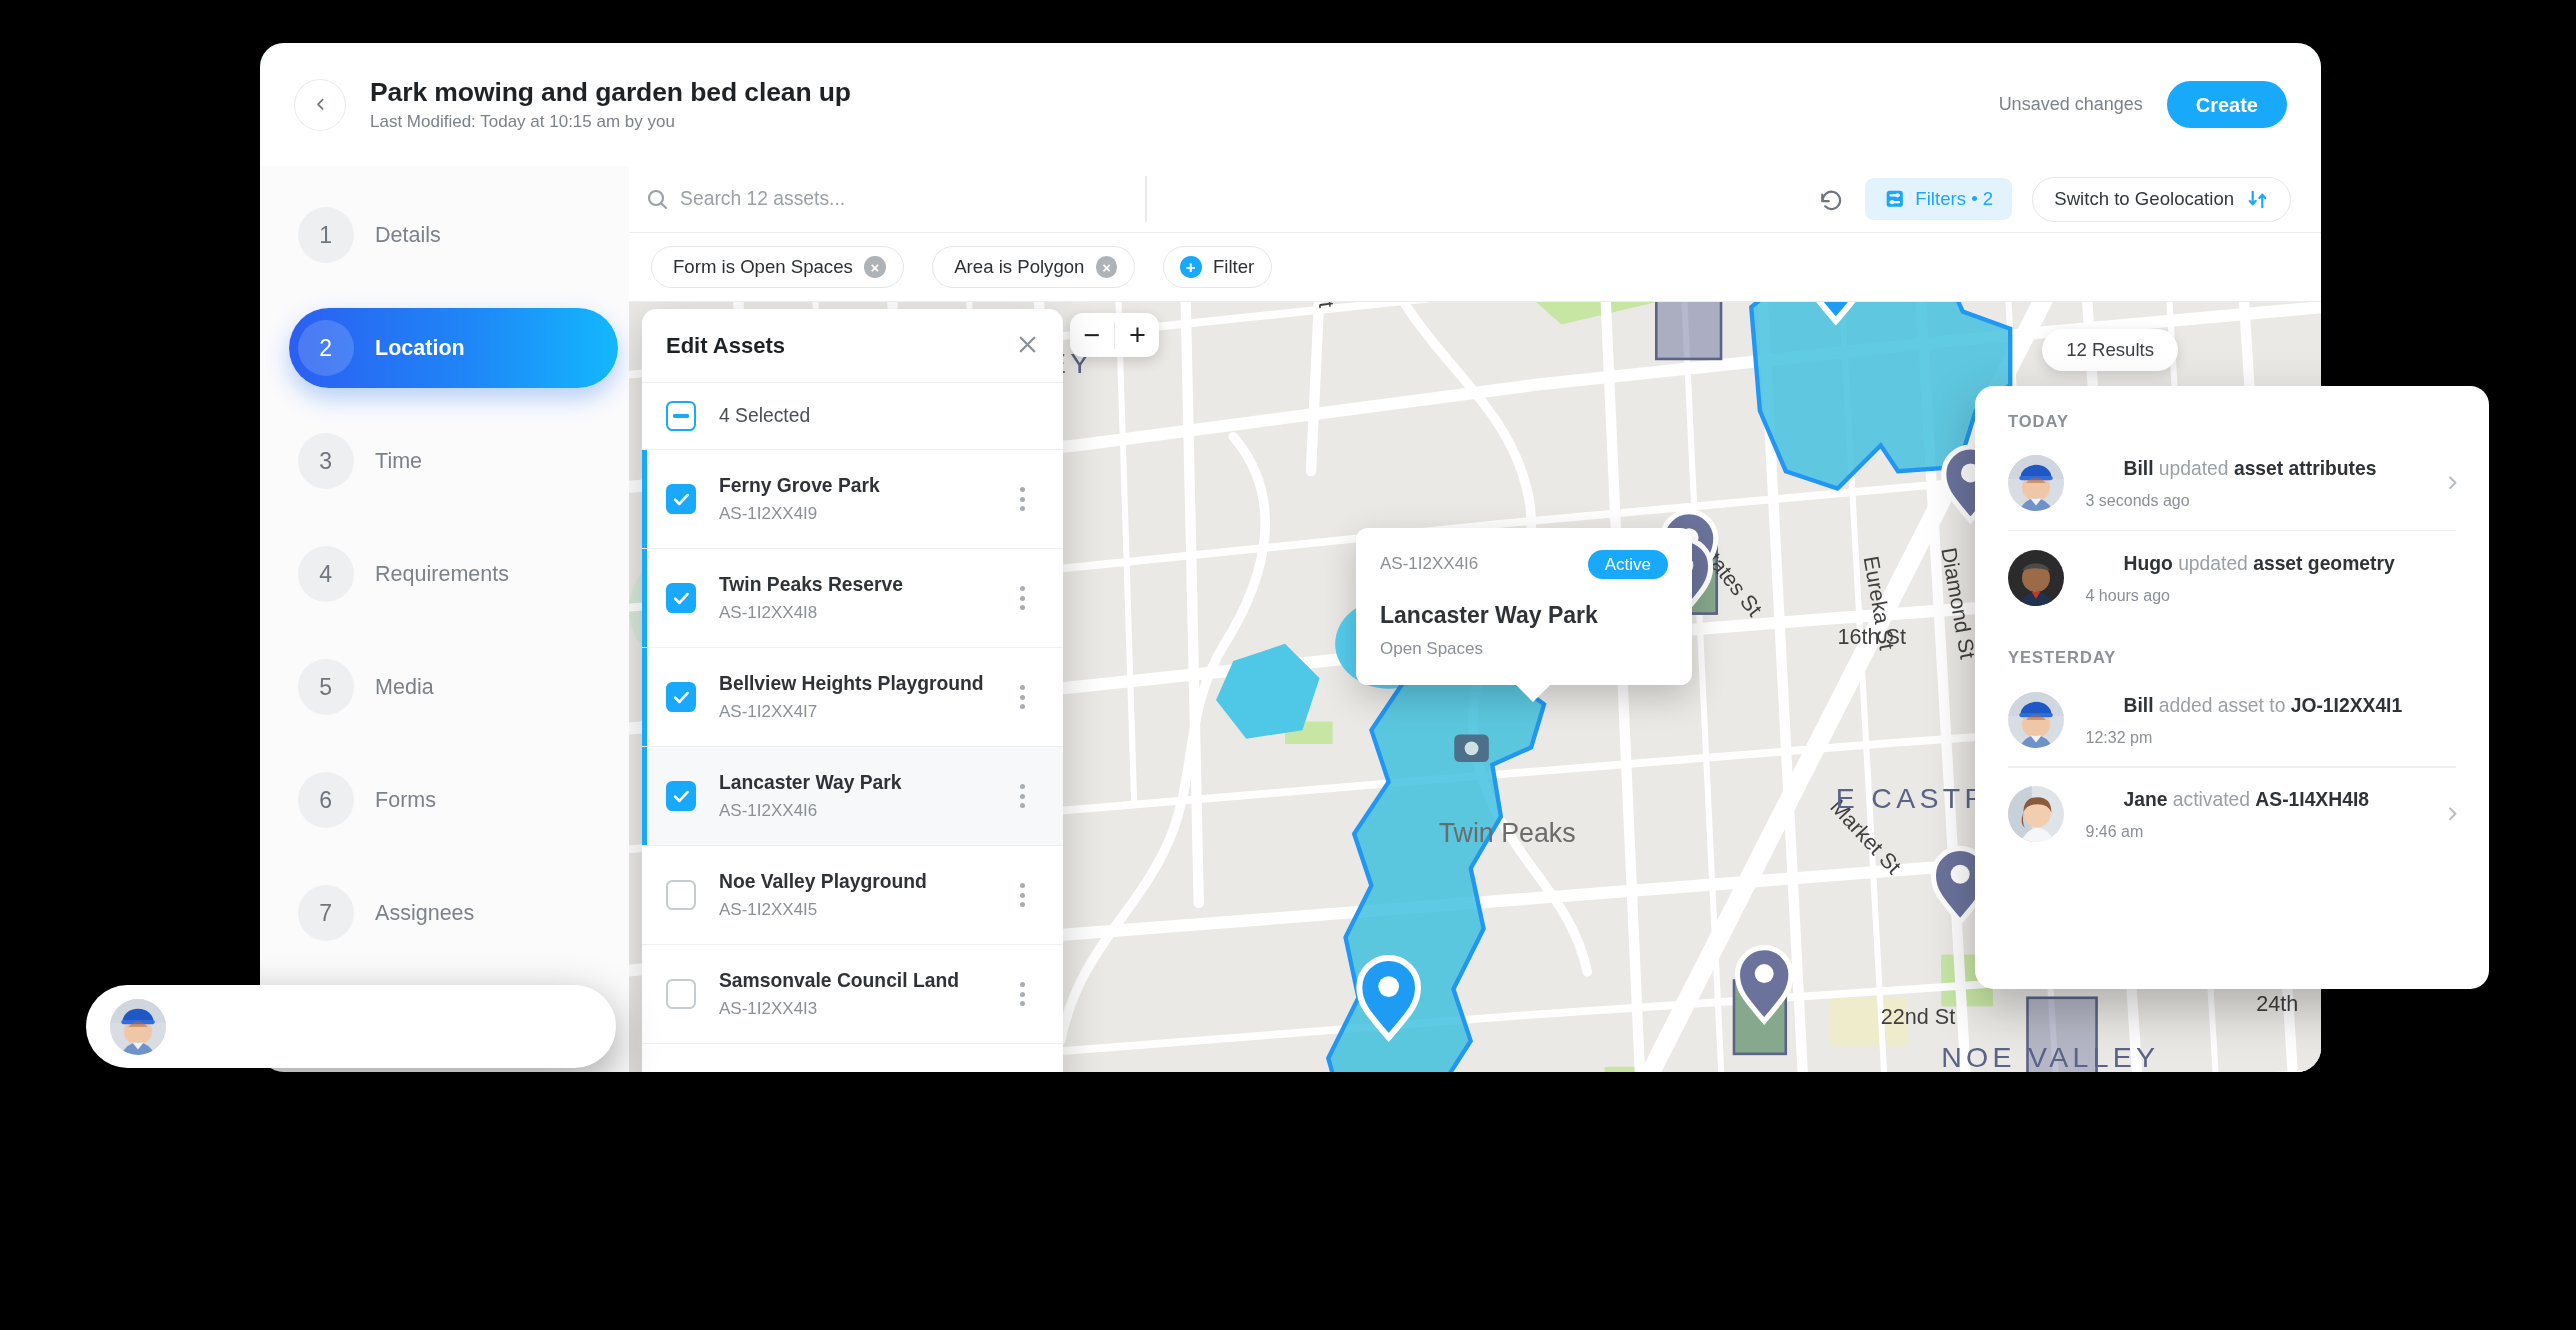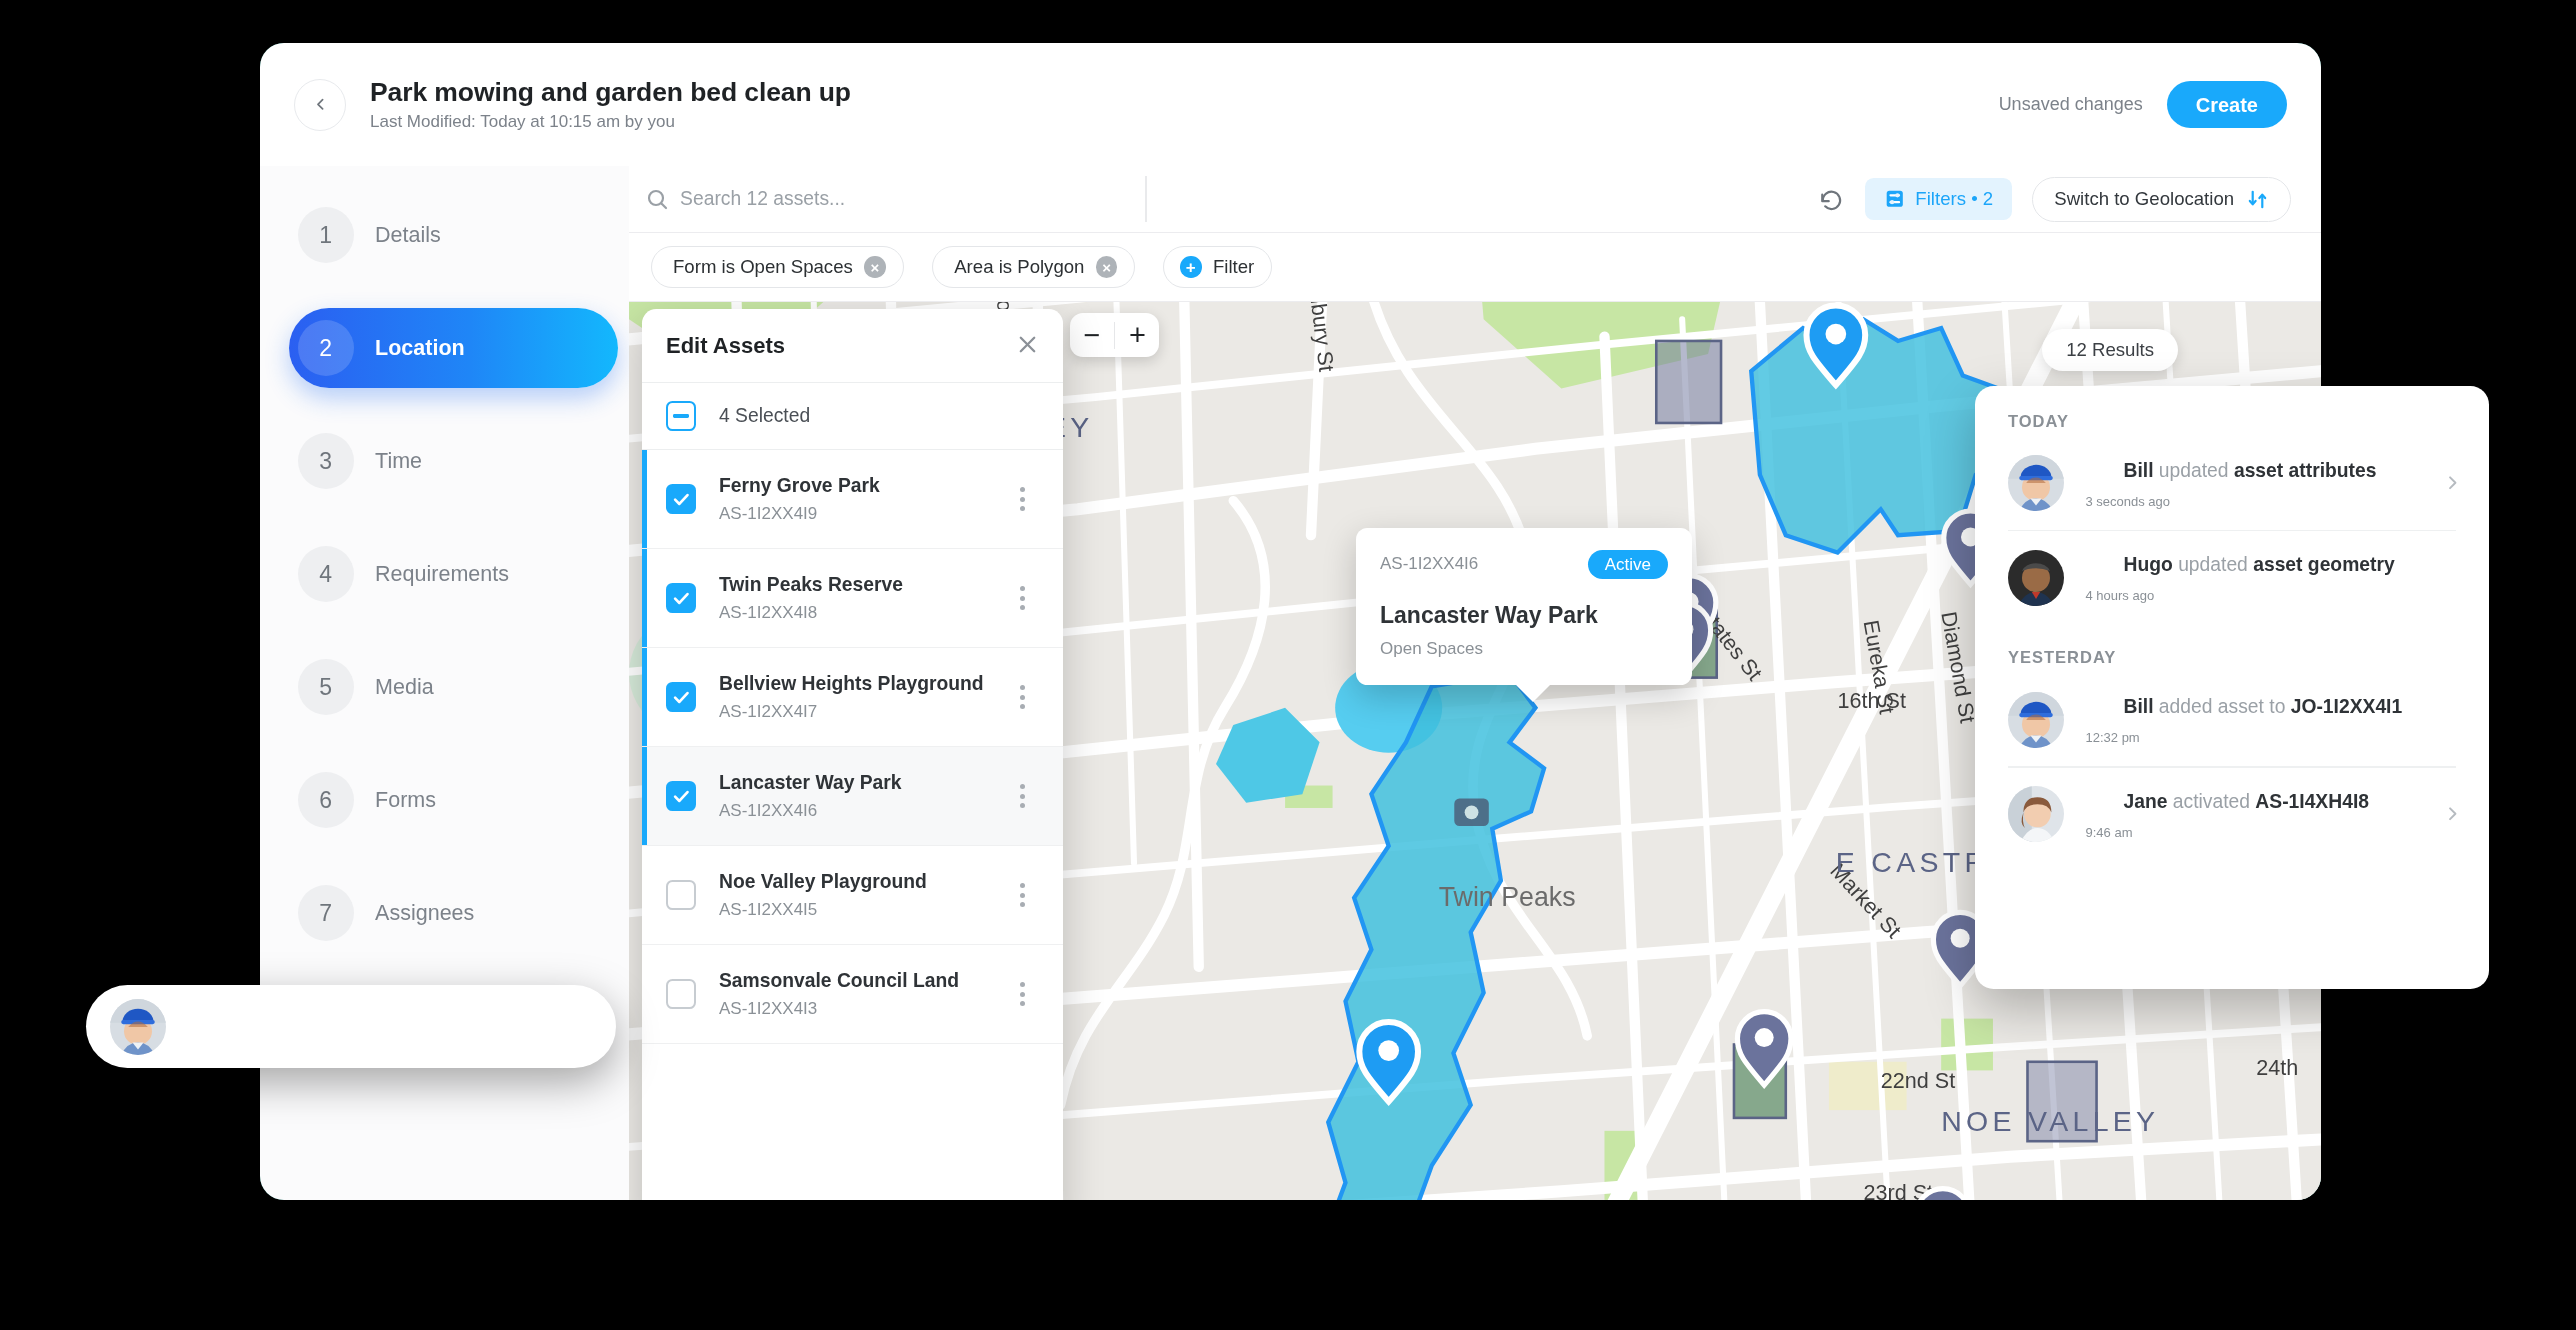--- a/index.html
+++ b/index.html
@@ -7,21 +7,21 @@
     width: 2576px; height: 1331px;
     background: #000;
     font-family: "Liberation Sans", sans-serif;
     overflow: hidden;
   }
   .stage { position: relative; width: 2576px; height: 1331px; background: #000; }
 
   
   .app-window {
     position: absolute; left: 260px; top: 43px;
-    width: 2061px; height: 1157px;
+    width: 2061px; height: 1029px;
     background: #0f766e;
     border-radius: 24px;
     overflow: hidden;
     box-shadow: 0 29px 86px rgba(0,0,0,.55);
     padding-left: 36px;
   }
 
   
   .app-header {
     position: absolute; left: 0; top: 0; width: 100%; height: 123px;
@@ -231,21 +231,21 @@
   }
   .act-group-label.second { margin-top: 24px; }
   .act-row { display: flex; align-items: center; padding: 18.6px 26px 18.6px 33px; }
   .act-divider { height: 1.4px; background: #eef0f1; margin: 0 33px; }
   .avatar { width: 56px; height: 56px; flex: 0 0 56px; border-radius: 50%; overflow: hidden; }
   .avatar svg { width: 100%; height: 100%; display: block; }
   .act-texts { margin-left: 21.5px; flex: 1 1 auto; min-width: 0; }
   .act-line { font-size: 19.3px; color: #2f3337; line-height: 1.3; padding-left: 38px; }
   .act-line .muted { color: #9aa0a6; font-weight: 400; }
   .act-line .strong { font-weight: 700; }
-  .act-time { font-size: 13px; color: #8a9096; margin-top: 11px; }
+  .act-time { font-size: 16px; color: #8a9096; margin-top: 11px; }
   .chev { color: #b6bbc0; flex: 0 0 auto; }
   .chev svg { width: 21.5px; height: 21.5px; }
 
   
   .toast {
     position: absolute; left: 86px; top: 985px; width: 530px; height: 83px;
     background: #fff; border-radius: 43px; box-shadow: 0 14.3px 43px rgba(0,0,0,.35);
     display: flex; align-items: center; padding: 0 24px; z-index: 45;
   }
   .toast .avatar { width: 56px; height: 56px; flex: 0 0 56px; }

